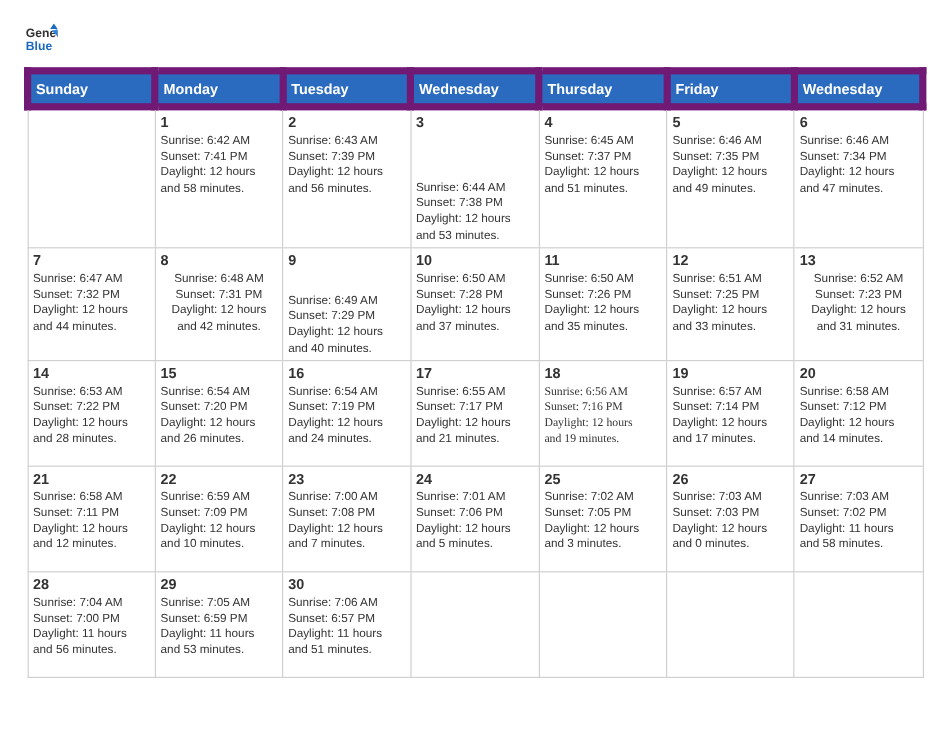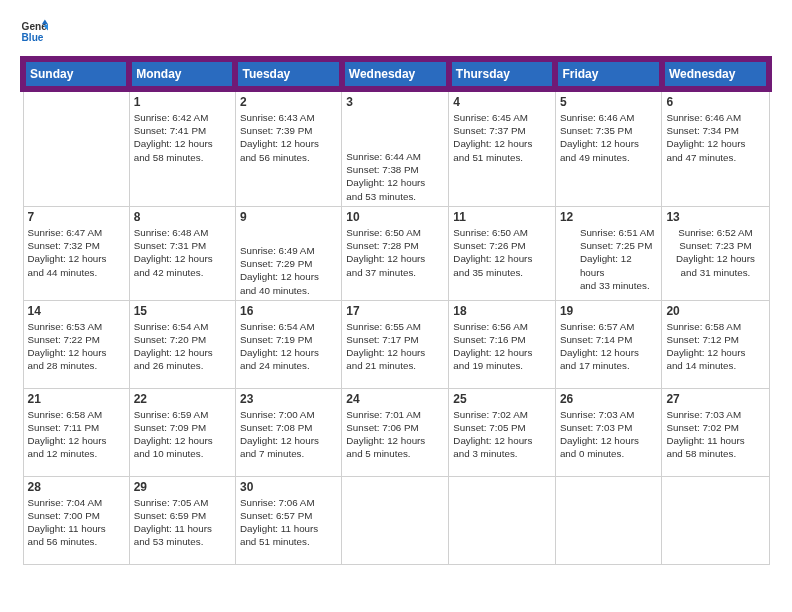--- a/index.html
+++ b/index.html
@@ -162,21 +162,21 @@
         <tr>
           <td>
             <div class="day-num">7</div>
             <div class="day-info" style="white-space: pre-line;">Sunrise: 6:47 AM
 Sunset: 7:32 PM
 Daylight: 12 hours
 and 44 minutes.</div>
           </td>
           <td>
             <div class="day-num">8</div>
-            <div class="day-info" style="white-space: pre-line;">Sunrise: 6:48 AM
+            <div class="day-info" style="white-space: pre-line; text-align: center;">Sunrise: 6:48 AM
 Sunset: 7:31 PM
 Daylight: 12 hours
 and 42 minutes.</div>
           </td>
           <td>
             <div class="day-num">9</div>
             <div class="day-info" style="white-space: pre-line; margin-top: 20px;">Sunrise: 6:49 AM
 Sunset: 7:29 PM
 Daylight: 12 hours
 and 40 minutes.</div>
@@ -190,21 +190,21 @@
           </td>
           <td>
             <div class="day-num">11</div>
             <div class="day-info" style="white-space: pre-line;">Sunrise: 6:50 AM
 Sunset: 7:26 PM
 Daylight: 12 hours
 and 35 minutes.</div>
           </td>
           <td>
             <div class="day-num">12</div>
-            <div class="day-info" style="white-space: pre-line; margin-left: 20px;">Sunrise: 6:51 AM
+            <div class="day-info" style="white-space: pre-line;">Sunrise: 6:51 AM
 Sunset: 7:25 PM
 Daylight: 12 hours
 and 33 minutes.</div>
           </td>
           <td>
             <div class="day-num">13</div>
             <div class="day-info" style="white-space: pre-line; text-align: center;">Sunrise: 6:52 AM
 Sunset: 7:23 PM
 Daylight: 12 hours
 and 31 minutes.</div>
@@ -234,21 +234,21 @@
           </td>
           <td>
             <div class="day-num">17</div>
             <div class="day-info" style="white-space: pre-line;">Sunrise: 6:55 AM
 Sunset: 7:17 PM
 Daylight: 12 hours
 and 21 minutes.</div>
           </td>
           <td>
             <div class="day-num">18</div>
-            <div class="day-info" style="white-space: pre-line;">Sunrise: 6:56 AM
+            <div class="day-info" style="white-space: pre-line; font-family: Liberation Serif, serif;">Sunrise: 6:56 AM
 Sunset: 7:16 PM
 Daylight: 12 hours
 and 19 minutes.</div>
           </td>
           <td>
             <div class="day-num">19</div>
             <div class="day-info" style="white-space: pre-line;">Sunrise: 6:57 AM
 Sunset: 7:14 PM
 Daylight: 12 hours
 and 17 minutes.</div>

